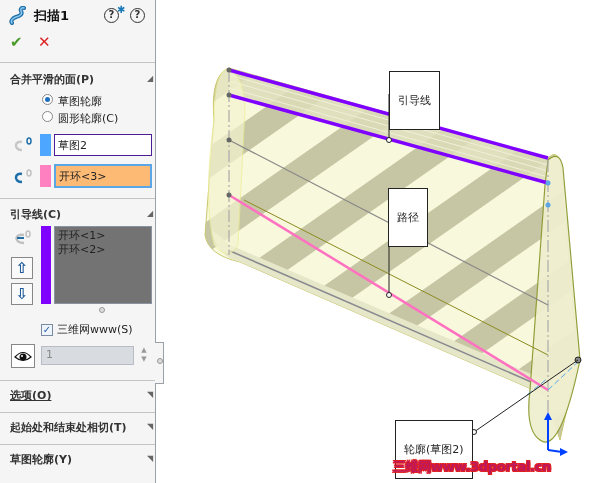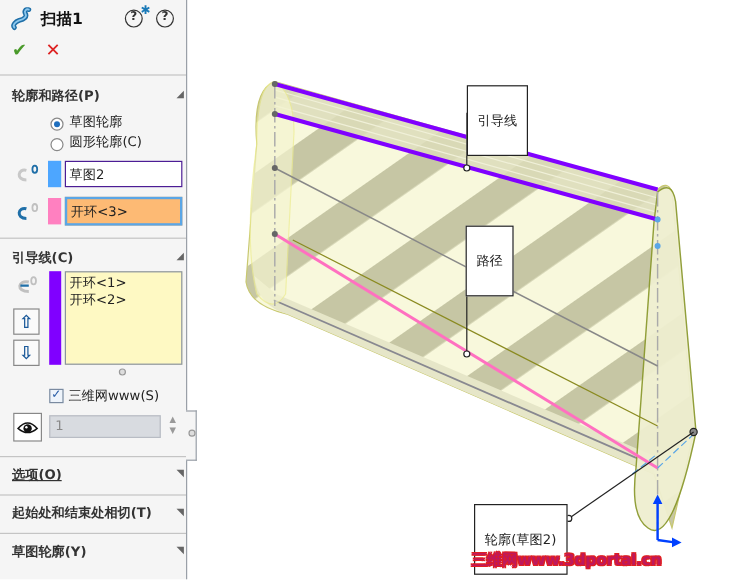--- a/index.html
+++ b/index.html
@@ -12,28 +12,28 @@
   .hdr { position: absolute; left: 8px; top: 6px; display: flex; align-items: center; justify-content: flex-end; }
   .hdr-title { font-weight: bold; font-size: 13px; margin-left: 6px; color: #111; }
   .help { position: absolute; top: 8px; width: 15px; height: 15px; border: 1.6px solid #333; border-radius: 50%;
           font-size: 10px; font-weight: bold; text-align: center; line-height: 12px; color: #333; }
   .star { position: absolute; left: 117px; top: 4px; color: #1a7ab8; font-size: 10px; font-weight: bold; }
   .ok { position: absolute; left: 10px; top: 33px; color: #4a9a2a; font-size: 15px; font-weight: bold; }
   .cancel { position: absolute; left: 38px; top: 33px; color: #d22; font-size: 15px; font-weight: bold; }
   .sep { position: absolute; left: 0; width: 155px; height: 1px; background: #c4c4c4; }
   .sec-title { position: absolute; left: 10px; font-weight: bold; font-size: 11px; color: #333; }
   .collapse { position: absolute; left: 147px; font-size: 8px; color: #666; }
-  .radio-row { position: absolute; left: 42px; display: flex; align-items: flex-end; font-size: 11px; }
+  .radio-row { position: absolute; left: 42px; display: flex; align-items: flex-start; font-size: 11px; }
   .radio { width: 11px; height: 11px; border: 1px solid #888; border-radius: 50%; background: #fff; margin-right: 5px; position: relative; }
   .radio.on::after { content: ""; position: absolute; left: 2px; top: 2px; width: 5px; height: 5px; border-radius: 50%; background: #1f6fbf; }
   .swatch { position: absolute; left: 40px; width: 11px; height: 22px; }
   .field { position: absolute; left: 54px; width: 98px; height: 22px; border: 1px solid #4c1d95; background: #fff; padding: 3px 3px; font-size: 11px; }
   .field.sel { background: #fdba74; border: 2px solid #5aa6e6; }
   .sel-icon { position: absolute; left: 10px; width: 24px; height: 18px; }
-  .listbox { position: absolute; left: 54px; top: 226px; width: 98px; height: 78px; border: 1px solid #8a93a0; background: #fef9c3; padding: 2px 3px; font-size: 11px; line-height: 14px; }
+  .listbox { position: absolute; left: 54px; top: 226px; width: 98px; height: 78px; border: 1px solid #8a93a0; background: #737373; padding: 2px 3px; font-size: 11px; line-height: 14px; }
   .purple-bar { position: absolute; left: 41px; top: 226px; width: 10px; height: 78px; background: #8000ff; }
   .arrow-btn { position: absolute; left: 11px; width: 22px; height: 22px; border: 1px solid #888; background: #fafafa; text-align: center; line-height: 20px; color: #1c5a9a; font-size: 15px; font-weight: bold; }
   .resize-dot { position: absolute; width: 6px; height: 6px; border-radius: 50%; border: 1px solid #999; background: #ddd; }
   .chk-row { position: absolute; left: 41px; top: 322px; display: flex; align-items: center; font-size: 11px; }
   .chk { width: 12px; height: 12px; border: 1px solid #7a8aa0; background: #eef4fb; margin-right: 4px; color: #2a5ea8; font-size: 10px; line-height: 10px; text-align: center; font-weight: bold; }
   .eye-btn { position: absolute; left: 11px; top: 344px; width: 24px; height: 24px; border: 1px solid #888; background: #fff; }
   .spin { position: absolute; left: 41px; top: 346px; width: 93px; height: 19px; background: #d8dbe0; border: 1px solid #b8bcc4; color: #888; padding: 1px 4px; font-size: 11px; }
   .spin-arrows { position: absolute; left: 137px; top: 346px; width: 14px; height: 19px; color: #999; font-size: 7px; line-height: 9px; text-align: center; }
   .viewport { position: absolute; left: 157px; top: 0; width: 456px; height: 483px; }
   .callout { position: absolute; background: #fff; border: 1px solid #222; font-size: 11px; padding: 21px 8px; white-space: nowrap; }
@@ -51,21 +51,21 @@
     </svg>
     <span class="hdr-title">扫描1</span>
   </div>
   <div class="help" style="left:104px;">?</div>
   <span class="star">✱</span>
   <div class="help" style="left:130px;">?</div>
   <span class="ok">✔</span>
   <span class="cancel">✕</span>
 
   <div class="sep" style="top:62px;"></div>
-  <div class="sec-title" style="top:72px;">轮廓和路径(P)</div>
+  <div class="sec-title" style="top:72px;">合并平滑的面(P)</div>
   <span class="collapse" style="top:74px;">◢</span>
 
   <div class="radio-row" style="top:94px;">
     <span class="radio on"></span>
     <span>草图轮廓</span>
   </div>
   <div class="radio-row" style="top:111px;">
     <span class="radio"></span>
     <span>圆形轮廓(C)</span>
   </div>

